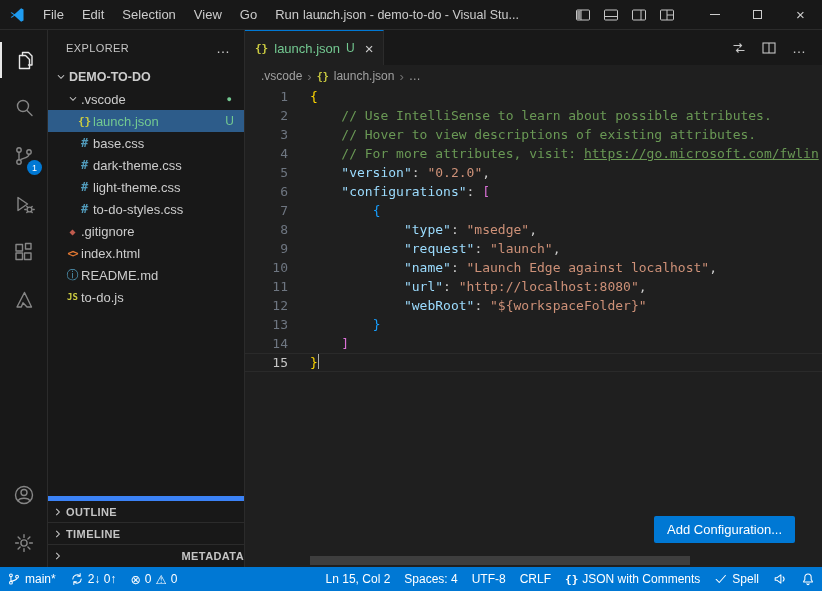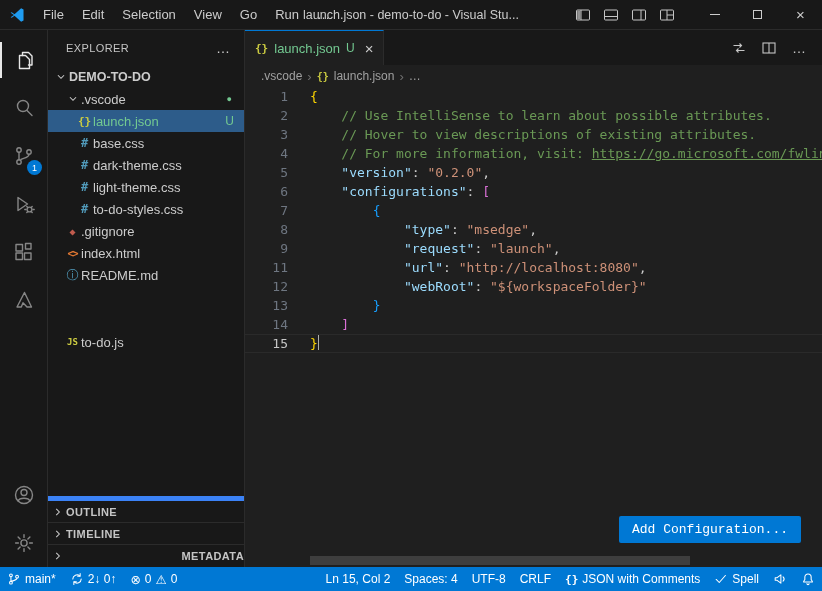--- a/index.html
+++ b/index.html
@@ -87,21 +87,21 @@
   .tok-k  { color:#9cdcfe; }
   .tok-s  { color:#ce9178; }
   .tok-pu { color:#cccccc; }
   .tok-pl { color:#cccccc; }
   .tok-b1 { color:#ffd700; }
   .tok-b2 { color:#da70d6; }
   .tok-b3 { color:#179fff; }
   .cursor { display:inline-block; width:1.5px; height:15px; background:#aeafad; vertical-align:-2px; animation:blink 1s steps(1) infinite; }
   @keyframes blink { 0%,49%{opacity:1} 50%,100%{opacity:0} }
 
-  .add-config { position:absolute; right:21px; bottom:24px; background:#0078d4; color:#ffffff; border:none; border-radius:2px; padding:6px 13px; font-family:Liberation Mono, monospace; font-size:13px; cursor:pointer; }
+  .add-config { position:absolute; right:27px; bottom:24px; background:#0078d4; color:#ffffff; border:none; border-radius:2px; padding:6px 13px; font-family:Liberation Sans, sans-serif; font-size:13px; cursor:pointer; }
   .hscrollbar { position:absolute; left:65px; bottom:2px; width:380px; height:9px; background:rgba(121,121,121,.35); cursor:pointer; }
 
   
   .statusbar { height:24px; background:#0078d4; color:#ffffff; display:flex; justify-content:space-between; font-size:12px; }
   .sb-group { display:flex; height:100%; align-items:center; }
   .sb-item { display:flex; align-items:center; gap:4px; padding:0 7px; height:100%; cursor:pointer; white-space:nowrap; }
   .sb-item svg { width:14px; height:14px; fill:none; stroke:#ffffff; stroke-width:1.2; stroke-linecap:round; stroke-linejoin:round; }
   .sb-glyph { font-size:12.5px; }
   .sb-lang-ico { font-family:"DejaVu Sans Mono","Liberation Mono",monospace; font-size:11px; font-weight:700; }
 </style>
@@ -280,21 +280,21 @@
             <span class="tree-label">.gitignore</span>
           </div>
           <div class="tree-row" style="padding-left: 16px;">
             <span class="twistie ficon icon-html">&lt;&gt;</span>
             <span class="tree-label">index.html</span>
           </div>
           <div class="tree-row" style="padding-left: 16px;">
             <span class="twistie ficon icon-info">ⓘ</span>
             <span class="tree-label">README.md</span>
           </div>
-          <div class="tree-row" style="padding-left: 16px; margin-top: 45px;">
+          <div class="tree-row" style="padding-left: 16px;">
             <span class="twistie ficon icon-js">JS</span>
             <span class="tree-label">to-do.js</span>
           </div>
         </div>
       <div class="sidebar-panels">
           <div class="panel-row">
             <span class="pchev">
               <svg viewBox="0 0 16 16" fill="none" stroke="currentColor" stroke-width="1.2">
                 <path d="M6 4.5L9.5 8 6 11.5"></path>
               </svg>
@@ -352,26 +352,27 @@
         <span class="crumb">launch.json</span>
         <span class="crumb-sep">›</span>
         <span class="crumb">…</span>
       </div>
 
       <div class="code-area">
         <div>
             <div class="code-line"><span class="line-number">1</span><span class="line-content"><span class="tok-b1">{</span></span></div>
             <div class="code-line"><span class="line-number">2</span><span class="line-content"><span class="tok-cm">    // Use IntelliSense to learn about possible attributes.</span></span></div>
             <div class="code-line"><span class="line-number">3</span><span class="line-content"><span class="tok-cm">    // Hover to view descriptions of existing attributes.</span></span></div>
-            <div class="code-line"><span class="line-number">4</span><span class="line-content"><span class="tok-cm">    // For more information, visit: </span><span class="tok-lk">https://go.microsoft.com/fwlin</span></span></div>
+            <div class="code-line"><span class="line-number">4</span><span class="line-content"><span class="tok-cm">    // For more attributes, visit: </span><span class="tok-lk">https://go.microsoft.com/fwlin</span></span></div>
             <div class="code-line"><span class="line-number">5</span><span class="line-content"><span class="tok-pl">    </span><span class="tok-k">"version"</span><span class="tok-pu">: </span><span class="tok-s">"0.2.0"</span><span class="tok-pu">,</span></span></div>
             <div class="code-line"><span class="line-number">6</span><span class="line-content"><span class="tok-pl">    </span><span class="tok-k">"configurations"</span><span class="tok-pu">: </span><span class="tok-b2">[</span></span></div>
             <div class="code-line"><span class="line-number">7</span><span class="line-content"><span class="tok-pl">        </span><span class="tok-b3">{</span></span></div>
             <div class="code-line"><span class="line-number">8</span><span class="line-content"><span class="tok-pl">            </span><span class="tok-k">"type"</span><span class="tok-pu">: </span><span class="tok-s">"msedge"</span><span class="tok-pu">,</span></span></div>
             <div class="code-line"><span class="line-number">9</span><span class="line-content"><span class="tok-pl">            </span><span class="tok-k">"request"</span><span class="tok-pu">: </span><span class="tok-s">"launch"</span><span class="tok-pu">,</span></span></div>
+            <div class="code-line"><span class="line-number">10</span><span class="line-content"><span class="tok-pl">            </span><span class="tok-k">"name"</span><span class="tok-pu">: </span><span class="tok-s">"Launch Edge against localhost"</span><span class="tok-pu">,</span></span></div>
             <div class="code-line"><span class="line-number">11</span><span class="line-content"><span class="tok-pl">            </span><span class="tok-k">"url"</span><span class="tok-pu">: </span><span class="tok-s">"http://localhost:8080"</span><span class="tok-pu">,</span></span></div>
             <div class="code-line"><span class="line-number">12</span><span class="line-content"><span class="tok-pl">            </span><span class="tok-k">"webRoot"</span><span class="tok-pu">: </span><span class="tok-s">"${workspaceFolder}"</span></span></div>
             <div class="code-line"><span class="line-number">13</span><span class="line-content"><span class="tok-pl">        </span><span class="tok-b3">}</span></span></div>
             <div class="code-line"><span class="line-number">14</span><span class="line-content"><span class="tok-pl">    </span><span class="tok-b2">]</span></span></div>
             <div class="code-line current"><span class="line-number">15</span><span class="line-content"><span class="tok-b1">}</span><span class="cursor"></span></span></div>
           </div>
         <div class="hscrollbar"></div>
         <button class="add-config">Add Configuration...</button>
       </div>
     </div>

